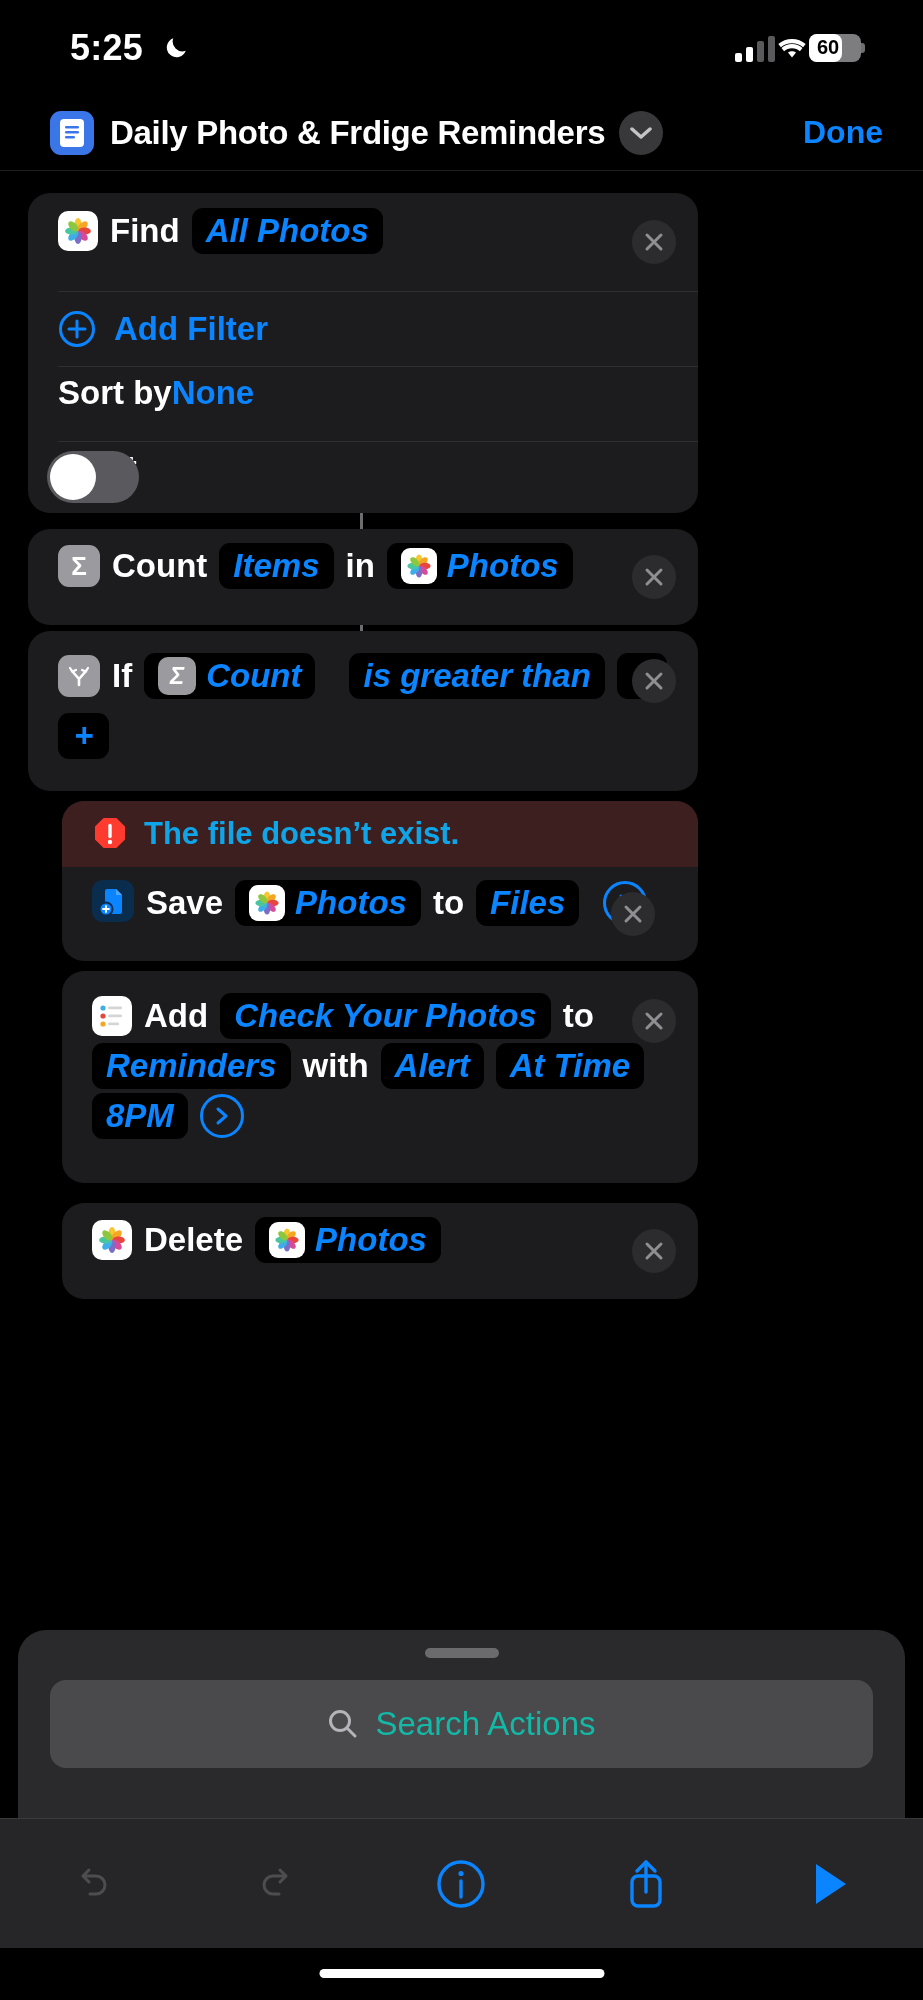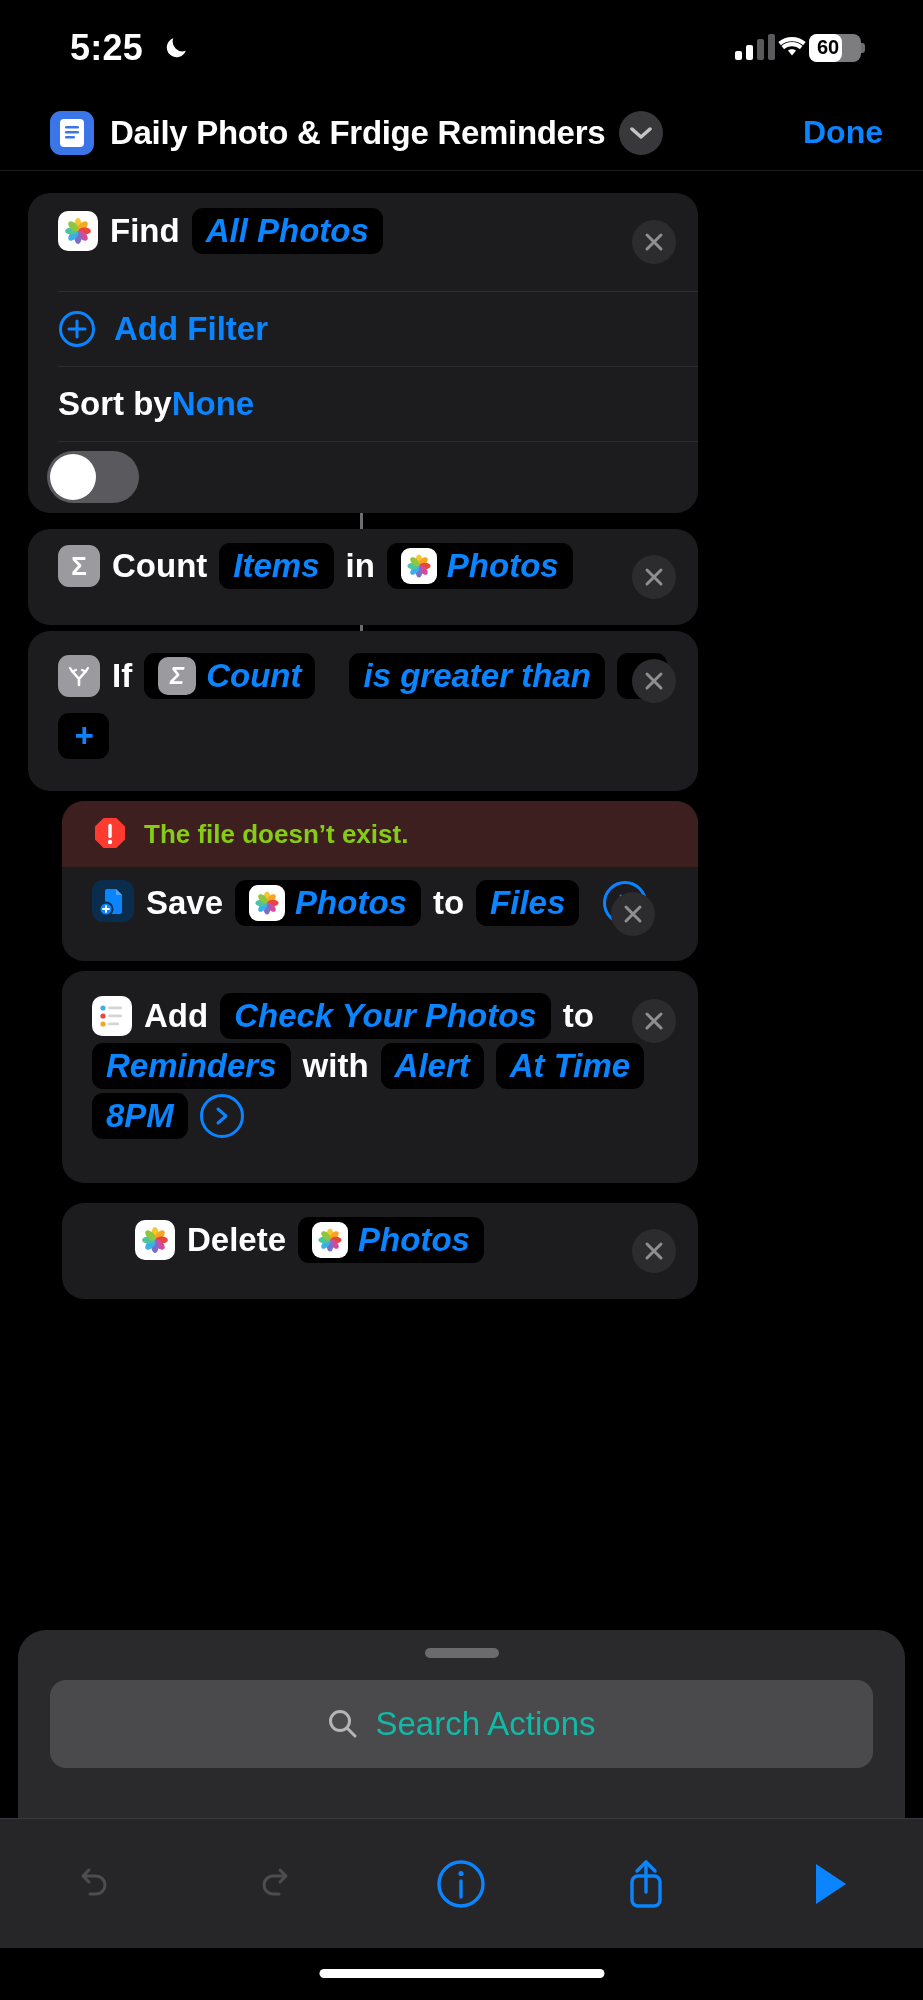--- a/index.html
+++ b/index.html
@@ -12,21 +12,21 @@
 
   
   .statusbar {
     position:absolute; top:0; left:0; width:923px; height:95px;
     display:flex; align-items:center; justify-content:space-between;
     padding:0 58px 0 70px;
   }
   .sb-left { display:flex; align-items:center; gap:20px; }
   .sb-time { font-size:36px; font-weight:700; letter-spacing:.2px; }
   .moon-icon { width:26px; height:26px; display:block; }
-  .sb-right { display:flex; align-items:flex-start; }
+  .sb-right { display:flex; align-items:flex-end; }
   .sig { display:flex; align-items:flex-end; gap:4px; height:26px; }
   .sig i { display:block; width:7px; border-radius:2px; background:#fff; }
   .sig i:nth-child(1){ height:9px; }
   .sig i:nth-child(2){ height:15px; }
   .sig i:nth-child(3){ height:21px; background:#5a5a5c; }
   .sig i:nth-child(4){ height:26px; background:#5a5a5c; }
   .batt { position:relative; width:56px; height:28px; }
   .batt-body {
     position:absolute; left:0; top:0; width:52px; height:28px;
     border-radius:8px; background:#7d7d80;
@@ -71,21 +71,21 @@
   
   .canvas { position:absolute; top:171px; left:0; width:827px; height:1470px; }
 
   .card {
     position:absolute; background:#1c1c1e; border-radius:22px;
   }
   .connector {
     position:absolute; width:3px; background:#6d6d70;
   }
 
-  .row { display:flex; align-items:center; padding:8px 30px; height:100%; }
+  .row { display:flex; padding:8px 30px; height:100%; }
   .row-label { font-size:33px; font-weight:700; }
 
   .divider { position:absolute; left:30px; right:0; height:1px; background:#2e2e30; }
 
   .head {
     display:flex; align-items:center; flex-wrap:wrap;
     gap:0 12px; padding:22px 30px;
   }
   .word { font-size:33px; font-weight:700; color:#fff; white-space:nowrap; }
   .tok {
@@ -121,21 +121,21 @@
     font-size:26px; font-weight:700; color:#fff;
   }
   .gicon.sm { width:38px; height:38px; border-radius:10px; font-size:24px; }
 
   
   .errbar {
     position:absolute; left:0; right:0; top:0; height:66px;
     background:#3d1f1f; border-radius:22px 22px 0 0;
     display:flex; align-items:center; gap:16px; padding:0 30px;
   }
-  .errbar .etext { color:#84cc16; font-size:26px; font-weight:700; }
+  .errbar .etext { color:#0ea5e9; font-size:31px; font-weight:700; }
 
   .circ-chev {
     width:44px; height:44px; border-radius:50%;
     border:3px solid #0a84ff; display:inline-flex;
     align-items:center; justify-content:center; flex:0 0 auto;
   }
 
   
   .sheet {
     position:absolute; left:18px; top:1630px; width:887px; height:250px;
@@ -409,21 +409,21 @@
         </svg>
       </span>
       <span class="xbtn" style="right:22px; top:28px;">
         <svg width="22" height="22" viewBox="0 0 22 22">
           <path d="M4 4l14 14M18 4L4 18" stroke="#8e8e93" stroke-width="3" stroke-linecap="round"></path>
         </svg>
       </span>
     </div>
   </div>
 
-  <div class="card" style="left:62px; top:1032px; width:636px; height:96px;padding-left:43px;">
+  <div class="card" style="left:62px; top:1032px; width:636px; height:96px;">
     <div class="head" style="height:96px; padding-top:0; align-items:center; flex-wrap:nowrap;">
       <span class="appicon">
         <svg viewBox="0 0 40 40" width="40" height="40">
           <rect width="40" height="40" rx="10" fill="#fff"></rect>
           <g transform="translate(20,20)">
             <ellipse cx="0" cy="-6.6" rx="3.6" ry="6.3" fill="#f8c630"></ellipse>
             <ellipse cx="0" cy="-6.6" rx="3.6" ry="6.3" fill="#f5a623" transform="rotate(45)"></ellipse>
             <ellipse cx="0" cy="-6.6" rx="3.6" ry="6.3" fill="#e8453c" transform="rotate(90)"></ellipse>
             <ellipse cx="0" cy="-6.6" rx="3.6" ry="6.3" fill="#d64a9b" transform="rotate(135)"></ellipse>
             <ellipse cx="0" cy="-6.6" rx="3.6" ry="6.3" fill="#7b6ec8" transform="rotate(180)"></ellipse>

